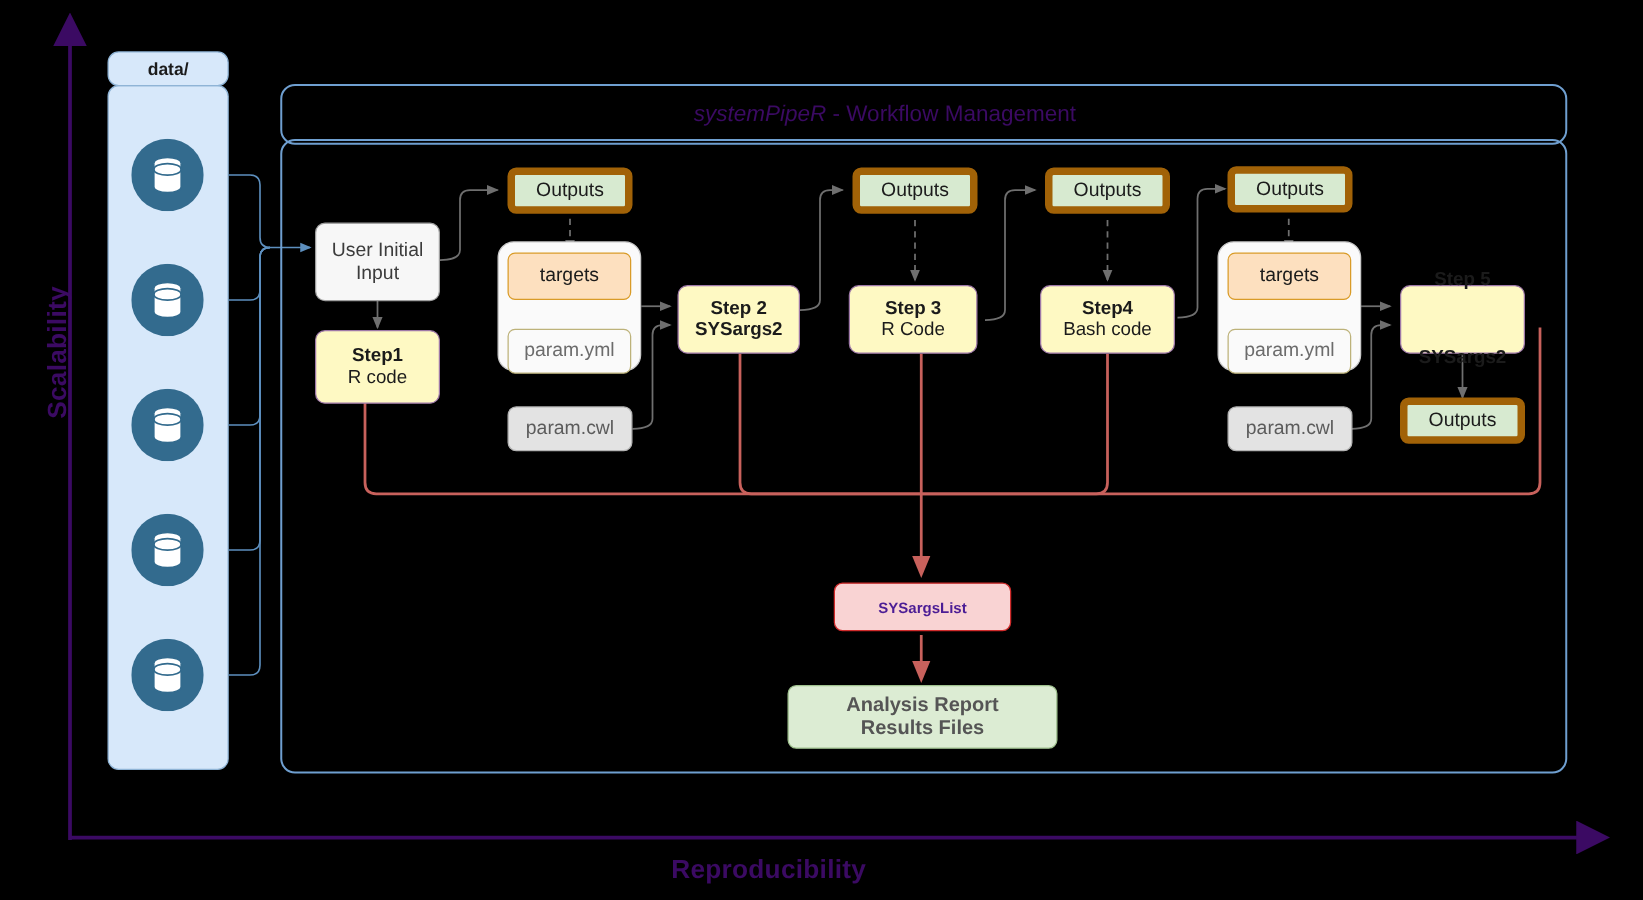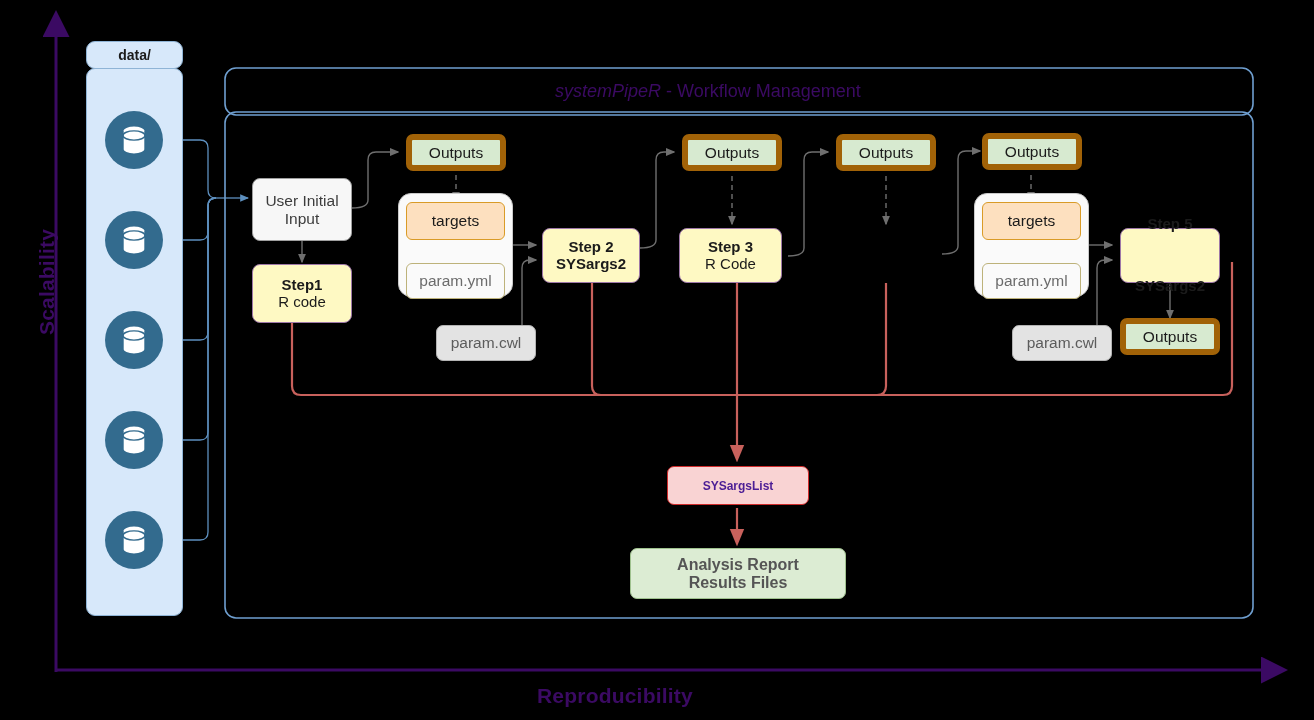--- a/index.html
+++ b/index.html
@@ -20,21 +20,21 @@
   .n-data-hdr{background:#d7e8fa;border:1px solid #8fb4d6;color:#1b1b1b;font-weight:bold;font-size:14px;border-radius:9px;}
   .n-data-body{background:#d7e8fa;border:1px solid #8fb4d6;border-radius:9px;}
   .n-input{background:#f7f7f7;border:1px solid #9e9e9e;color:#3c3c3c;font-size:15.5px;border-radius:8px;}
   .n-step{background:#fef9c3;border:1px solid #9e78a8;border-radius:8px;color:#1b1b1b;font-size:15px;}
   .n-step .l1{font-weight:bold;}
   .n-step .l2{font-weight:normal;}
   .n-out{background:#d7ead0;border:6px solid #a16207;color:#1b1b1b;font-size:15.5px;border-radius:7px;}
   .n-group{background:#fafafa;border:1px solid #c9c9c9;border-radius:13px;box-shadow:0 1px 2px rgba(0,0,0,.25);}
   .n-targets{background:#fde0bf;border:1px solid #d99b27;color:#1b1b1b;font-size:15.5px;border-radius:6px;}
   .n-yml{background:#fafafa;border:1px solid #bdb27a;color:#6c6c6c;font-size:15.5px;border-radius:6px;}
-  .n-cwl{background:#e3e3e3;border:1px solid #b3b3b3;color:#5c5c5c;font-size:15.5px;border-radius:7px;margin-left:30px;}
+  .n-cwl{background:#e3e3e3;border:1px solid #b3b3b3;color:#5c5c5c;font-size:15.5px;border-radius:7px;}
   .n-sysargslist{background:#f9d3d3;border:1.5px solid #d02b2b;color:#4c1d95;font-weight:bold;font-size:12px;border-radius:7px;}
   .n-report{background:#dcecd3;border:1px solid #9fc18e;color:#555;font-weight:bold;font-size:16px;border-radius:7px;}
 
   .wf-title{position:absolute;color:#3b0a63;font-size:18px;font-weight:normal;white-space:nowrap;}
   .wf-title .ital{font-style:italic;}
 
   .dbicon{position:absolute;width:58px;height:58px;}
 </style>
 </head>
 <body>
@@ -223,20 +223,24 @@
 
   <div class="node n-step" style="left:679px;top:228px;width:103px;height:55px;">
     <span class="l1">Step 3</span>
     <span class="l2">R Code</span>
   </div>
 
   <div class="node n-out" style="left:836px;top:134px;width:100px;height:37px;">
     <span>Outputs</span>
   </div>
 
+  <div class="node n-step" style="left:832px;top:228px;width:108px;height:55px;">
+    <span class="l1">Step4</span>
+    <span class="l2">Bash code</span>
+  </div>
 
   <div class="node n-out" style="left:982px;top:133px;width:100px;height:37px;">
     <span>Outputs</span>
   </div>
 
   <div class="node n-group" style="left:974px;top:193px;width:115px;height:104px;"></div>
   <div class="node n-targets" style="left:982px;top:202px;width:99px;height:38px;">
     <span>targets</span>
   </div>
   <div class="node n-yml" style="left:982px;top:263px;width:99px;height:36px;">

